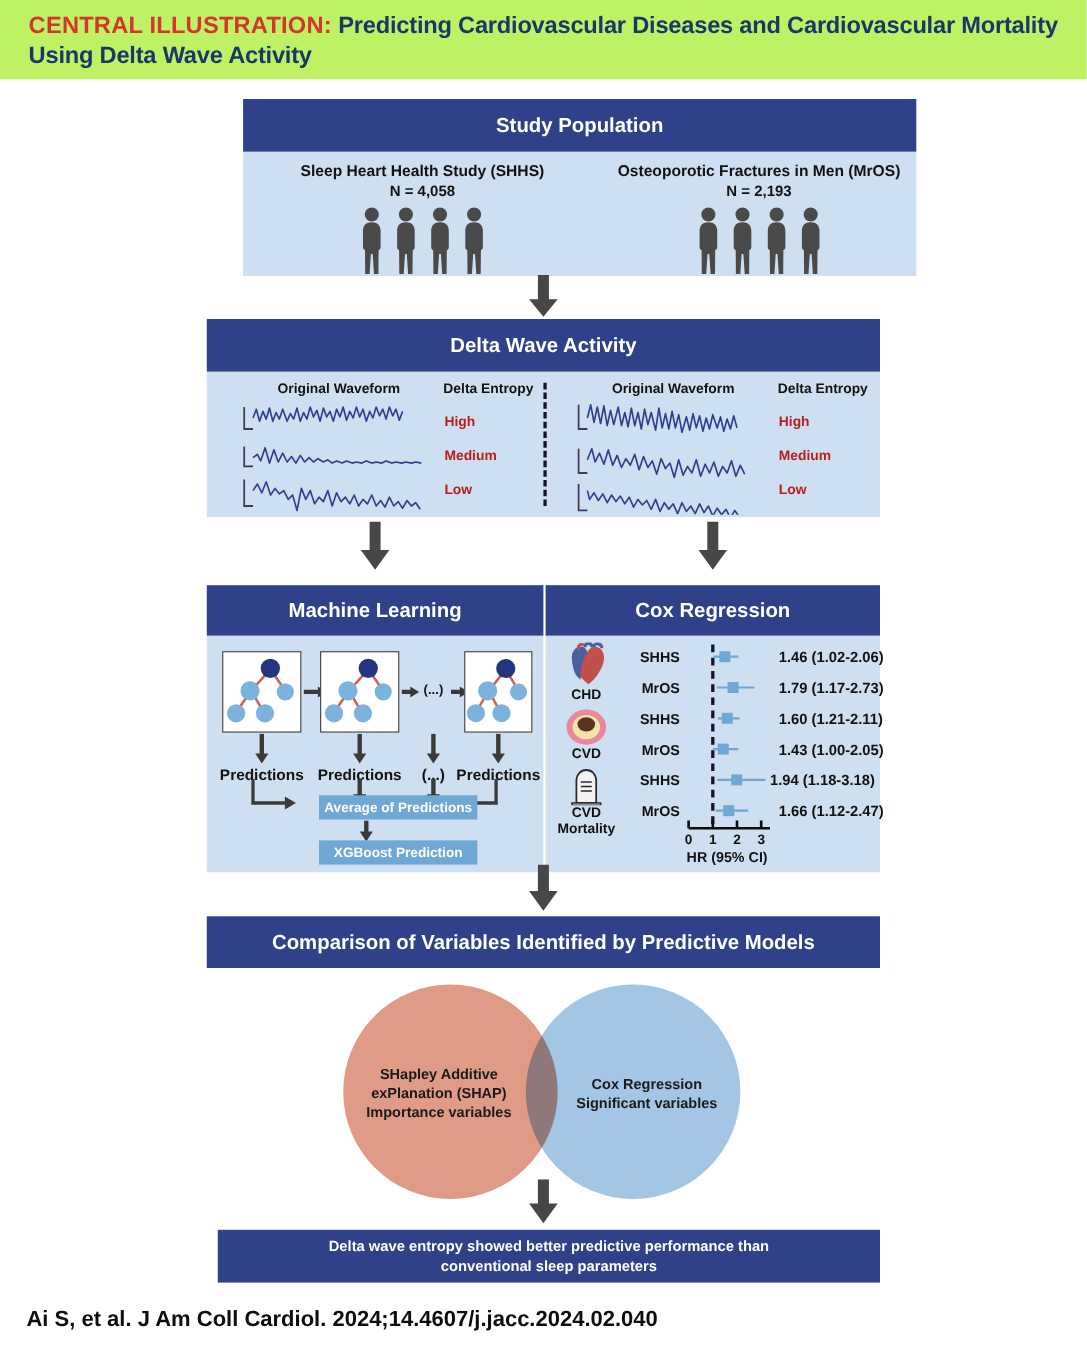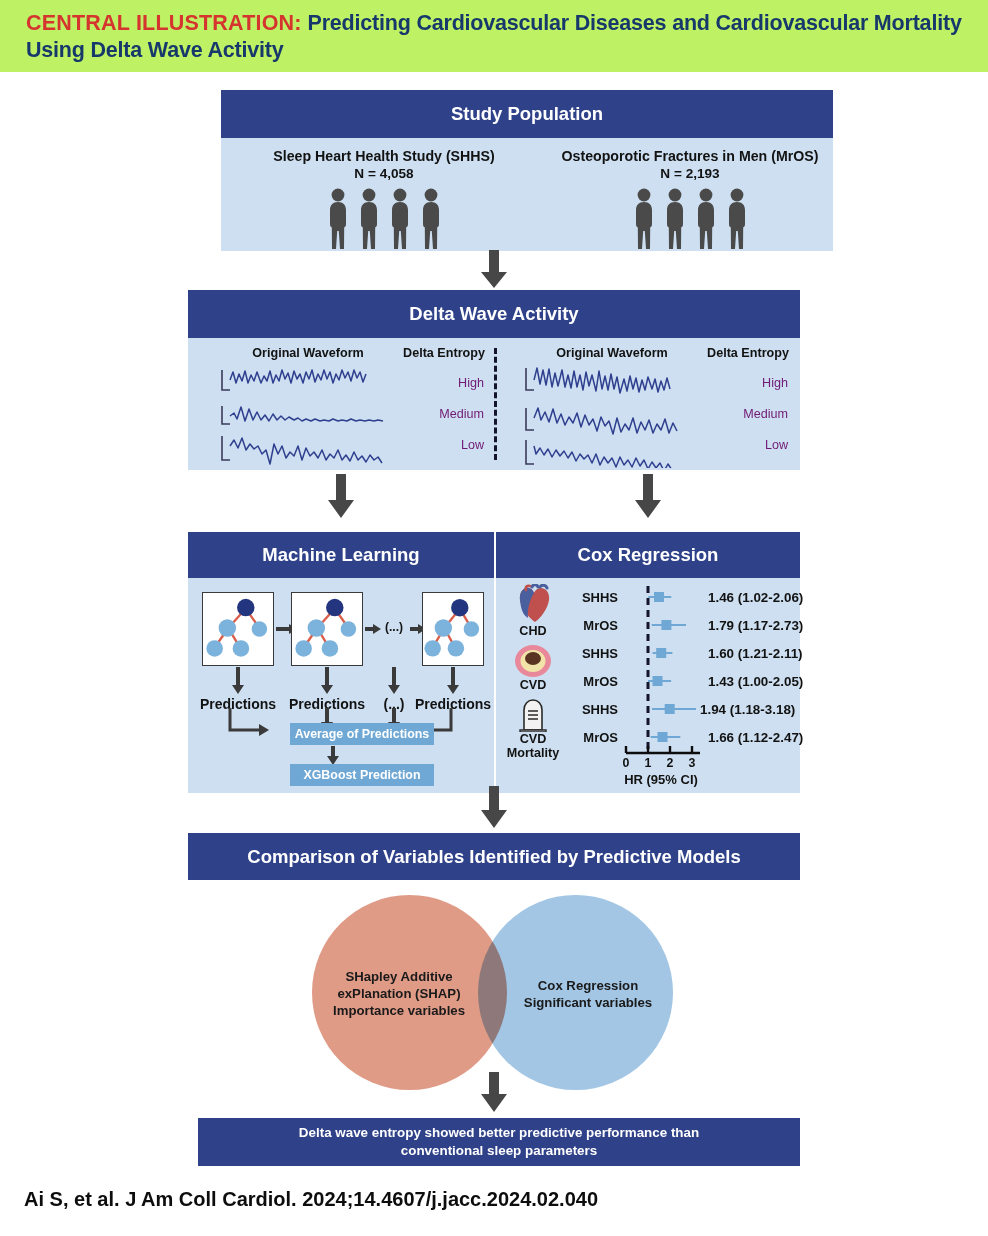--- a/index.html
+++ b/index.html
@@ -45,21 +45,21 @@
   .people { margin-top:6px; display:flex; justify-content:center; gap:3px; }
 
   
   #delta { left:188px; top:290px; width:612px; }
   #delta .panel-head { height:48px; }
   #delta .panel-body { height:132px; }
   .dw-half { position:absolute; top:0; width:50%; height:100%; }
   .dw-col-label {
     position:absolute; font-size:12.6px; font-weight:bold; color:#121212; text-align:center;
   }
-  .entropy-lbl { position:absolute; font-size:12.6px; font-weight:normal; color:#701a75; text-align:right; width:80px; }
+  .entropy-lbl { position:absolute; font-size:12.6px; font-weight:bold; color:#b91c1c; text-align:left; width:80px; }
   .dw-divider {
     position:absolute; left:50%; top:10px; height:112px; width:0;
     border-left:3px dashed #14142b;
   }
 
   
   #ml { left:188px; top:532px; width:306px; }
   #ml .panel-head { height:46px; }
   #ml .panel-body { height:215px; }
   #cox { left:496px; top:532px; width:304px; }

